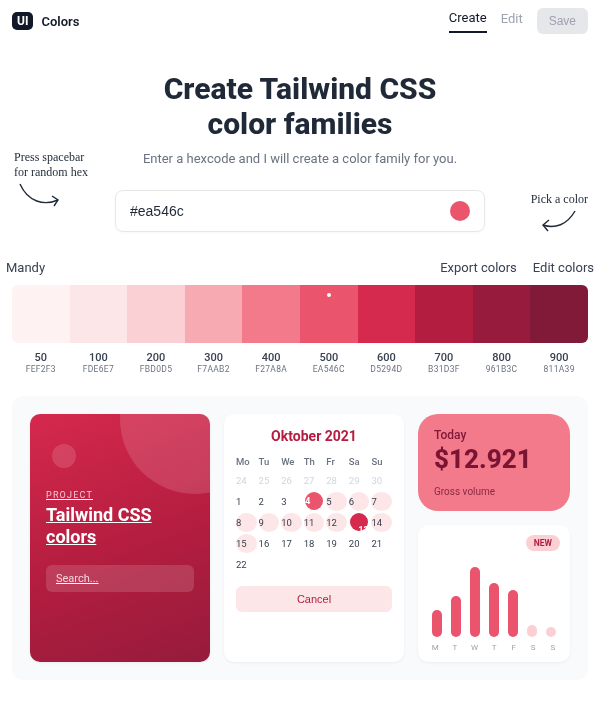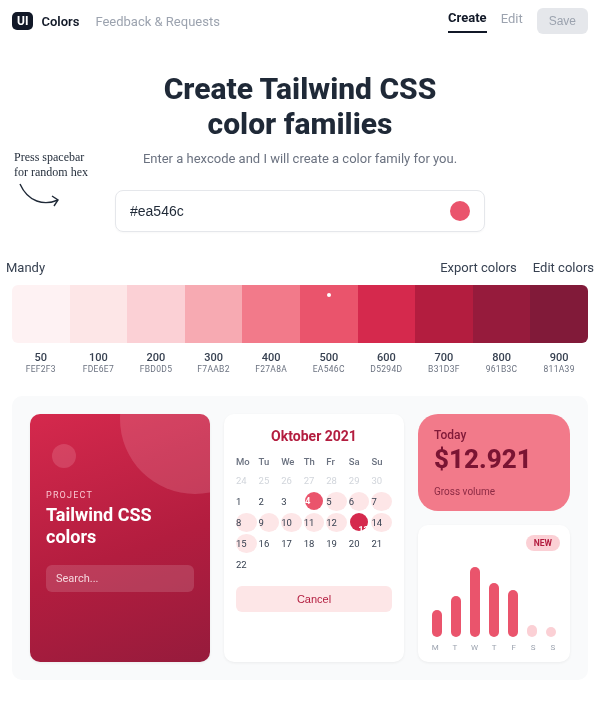--- a/index.html
+++ b/index.html
@@ -22,21 +22,21 @@
     color: #fff;
     border-radius: 5px;
     font-weight: 700;
     font-size: 12px;
     padding: 2px 5px;
   }
   .logo-text { font-weight: 600; color: #111827; }
   .nav-link { color: #9ca3af; margin-left: 8px; cursor: pointer; }
   .topright { margin-left: auto; display: flex; align-items: center; gap: 14px; }
   .tab { color: #9ca3af; cursor: pointer; padding-bottom: 6px; }
-  .tab.active { color: #111827; font-weight: 700; border-bottom: 2px solid #111827; }
+  .tab.active { color: #111827; font-weight: 400; border-bottom: 2px solid #111827; }
   .save-btn {
     background: #e5e7eb; color: #9ca3af;
     border: none; border-radius: 6px;
     padding: 6px 12px; font-size: 12px; font-weight: 500;
   }
   
   .hero { text-align: center; margin-top: 30px; position: relative; }
   .hero h1 { font-size: 30px; font-weight: 800; color: #1f2937; line-height: 1.15; }
   .hero p { color: #6b7280; font-size: 13px; margin-top: 10px; }
   .annot {
@@ -94,21 +94,21 @@
     gap: 14px;
   }
   
   .card {
     background: #fff; border-radius: 10px;
     box-shadow: 0 1px 3px rgba(0,0,0,0.06);
   }
   .project-card {
     background: linear-gradient(160deg, #d5294d 0%, #b31d3f 55%, #961b3c 100%);
     color: #fff; padding: 18px 16px 16px;
-    position: relative; overflow: hidden;
+    position: relative; overflow: hidden; text-decoration: underline;
   }
   .project-card .circle {
     position: absolute; border-radius: 50%;
     background: rgba(255,200,210,0.18);
   }
   .project-card .c1 { width: 150px; height: 150px; top: -70px; right: -60px; }
   .project-card .c2 { width: 24px; height: 24px; top: 30px; left: 22px; }
   .proj-label { font-size: 9px; letter-spacing: 1.2px; color: #f9c7d1; margin-top: 58px; }
   .proj-title { font-size: 18px; font-weight: 700; margin-top: 4px; line-height: 1.2; }
   .proj-search {
@@ -173,41 +173,47 @@
     font-size: 8px; color: #9ca3af; text-align: center;
   }
   .bar-labels span { flex: 1; }
 </style>
 </head>
 <body>
 
 <div class="topbar">
   <span class="logo-badge">UI</span>
   <span class="logo-text">Colors</span>
-  <span class="nav-link">Feedback &amp; Requests</span>
   <div class="topright">
     <span class="tab active">Create</span>
     <span class="tab">Edit</span>
     <button class="save-btn">Save</button>
   </div>
 </div>
 
 <div class="hero">
   <h1>
     <span>Create Tailwind CSS</span><br>
     <span>color families</span>
   </h1>
   <p>Enter a hexcode and I will create a color family for you.</p>
 
   <div class="annot left">
     <div>Press spacebar</div>
     <div>for random hex</div>
     <svg width="50" height="34">
       <path d="M6 4 C 14 22, 30 26, 44 20"></path>
       <path d="M38 16 L44 20 L40 26"></path>
+    </svg>
+  </div>
+  <div class="annot right">
+    <div>Pick a color</div>
+    <svg width="44" height="28">
+      <path d="M38 4 C 30 18, 18 22, 6 18"></path>
+      <path d="M12 13 L6 18 L11 24"></path>
     </svg>
   </div>
 
   <div class="hex-row">
     <div class="hex-input">
       <input type="text" value="#ea546c" style="">
       <div class="color-dot" style="background: rgb(234, 84, 108);"></div>
     </div>
   </div>
 </div>

